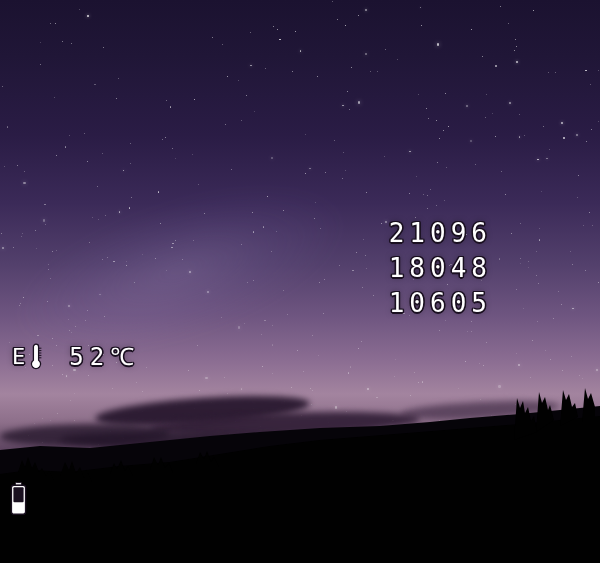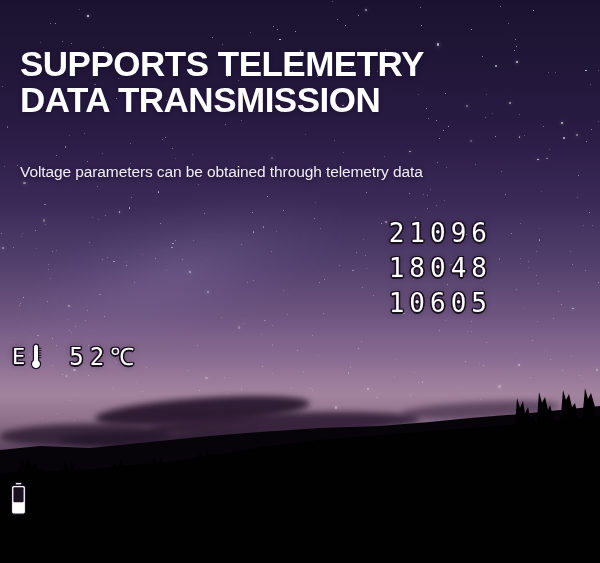--- a/index.html
+++ b/index.html
@@ -635,26 +635,21 @@
       <path d="M150,82 l4,-13 l4,8 l3,-8 l4,11 l4,-5 l4,10 l0,16 l-23,0 Z" fill="#010101"></path>
       <path d="M196,76 l4,-12 l4,7 l3,-8 l4,11 l3,-5 l5,10 l0,15 l-23,0 Z" fill="#010101"></path>
 
       <path d="M514,52 l3,-42 l3,10 l3,-7 l2,12 l3,-6 l3,14 l3,-5 l3,16 l-23,8 Z" fill="#010101"></path>
       <path d="M536,44 l3,-40 l3,11 l3,-6 l3,13 l2,-5 l4,15 l-18,12 Z" fill="#010101"></path>
       <path d="M560,38 l3,-36 l3,10 l3,-6 l3,13 l3,-4 l3,14 l-18,9 Z" fill="#010101"></path>
       <path d="M582,34 l3,-34 l3,11 l3,-6 l4,14 l0,15 l-13,0 Z" fill="#010101"></path>
     </svg>
   </div>
 
-  <div class="headline">
-    <span class="l1">SUPPORTS TELEMETRY</span>
-    <span class="l2">DATA TRANSMISSION</span>
-  </div>
-
-  <div class="subtitle">Voltage parameters can be obtained through telemetry data</div>
+
 
   <div class="telemetry-list">
     <div class="row seg">21096</div>
     <div class="row seg">18048</div>
     <div class="row seg">10605</div>
   </div>
 
   <div class="temp-readout">
     <span class="e-mark seg">E</span>
     <span class="thermo">

